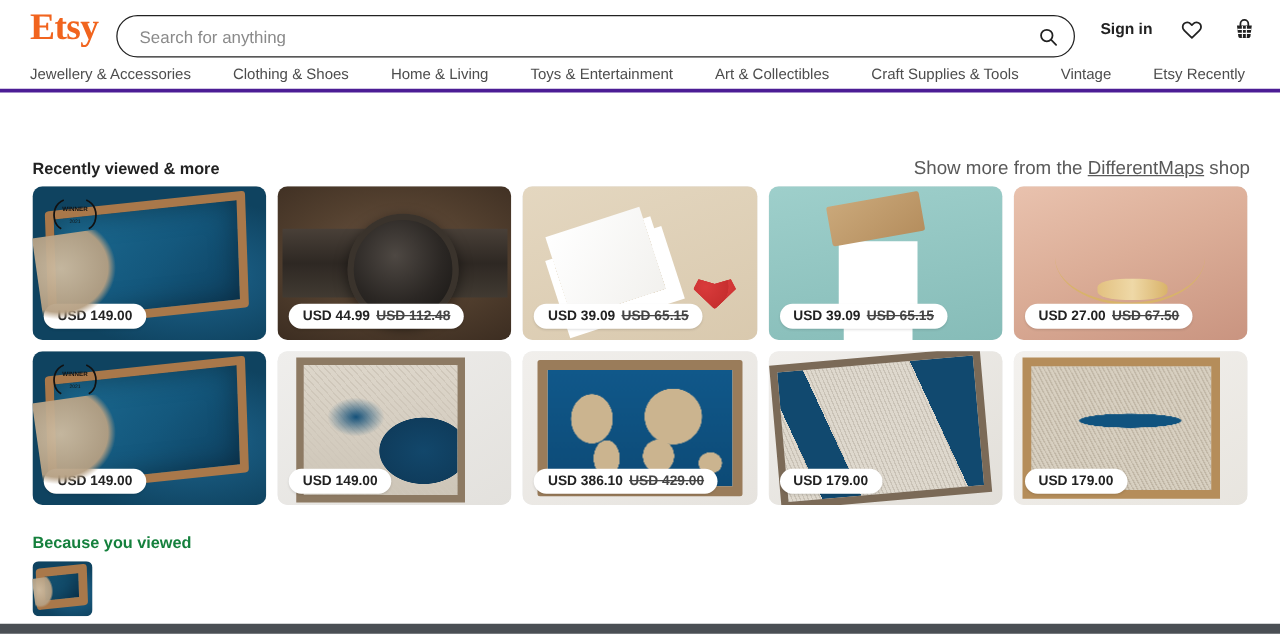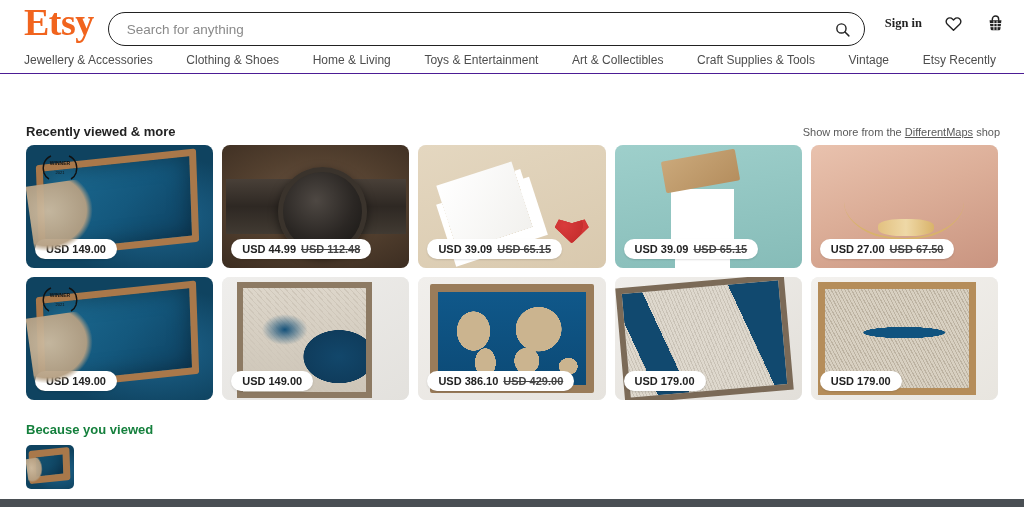--- a/index.html
+++ b/index.html
@@ -14,21 +14,21 @@
   
   .header {
     height: 46px;
     display: flex;
     align-items: center;
     padding: 0 18px 0 24px;
     gap: 14px;
   }
   .etsy-logo {
     font-family: "Liberation Serif", serif;
-    font-size: 38px;
+    font-size: 30px;
     font-weight: 700;
     color: #F1641E;
     letter-spacing: -0.5px;
     line-height: 1;
     padding-bottom: 2px;
     cursor: pointer;
     user-select: none;
   }
   .search-wrap {
     flex: 1;
@@ -57,21 +57,20 @@
     width: 30px; height: 30px;
     border: none; background: transparent;
     display: flex; align-items: center; justify-content: center;
     cursor: pointer; border-radius: 50%;
   }
   .header-actions {
     display: flex;
     align-items: center;
     gap: 20px;
     padding-left: 6px;
-    font-family: Liberation Serif, serif;
   }
   .signin-link {
     font-size: 12.5px;
     font-weight: 700;
     color: #222;
     cursor: pointer;
     white-space: nowrap;
   }
   .icon-btn {
     width: 22px; height: 22px;
@@ -79,21 +78,21 @@
     cursor: pointer;
     background: none; border: none;
   }
 
   
   .nav {
     height: 28px;
     display: flex;
     align-items: center;
     padding: 0 24px;
-    border-bottom: 1px solid #4c1d95;
+    border-bottom: 3px solid #4c1d95;
   }
   .nav-inner {
     display: flex;
     width: 100%;
     justify-content: space-between;
     padding-right: 4px;
   }
   .nav-item {
     font-size: 12px;
     color: #4d4d4d;
@@ -108,21 +107,21 @@
     justify-content: space-between;
     padding: 10px 24px 6px 26px;
   }
   .section-title {
     font-size: 13px;
     font-weight: 700;
     color: #222;
     margin-top: 35px;
   }
   .section-link {
-    font-size: 11px;
+    font-size: 15px;
     color: #595959;
     margin-top: 42px;
   }
   .section-link u { cursor: pointer; }
 
   .grid {
     display: grid;
     grid-template-columns: repeat(5, 1fr);
     gap: 9px;
     padding: 0 26px;

